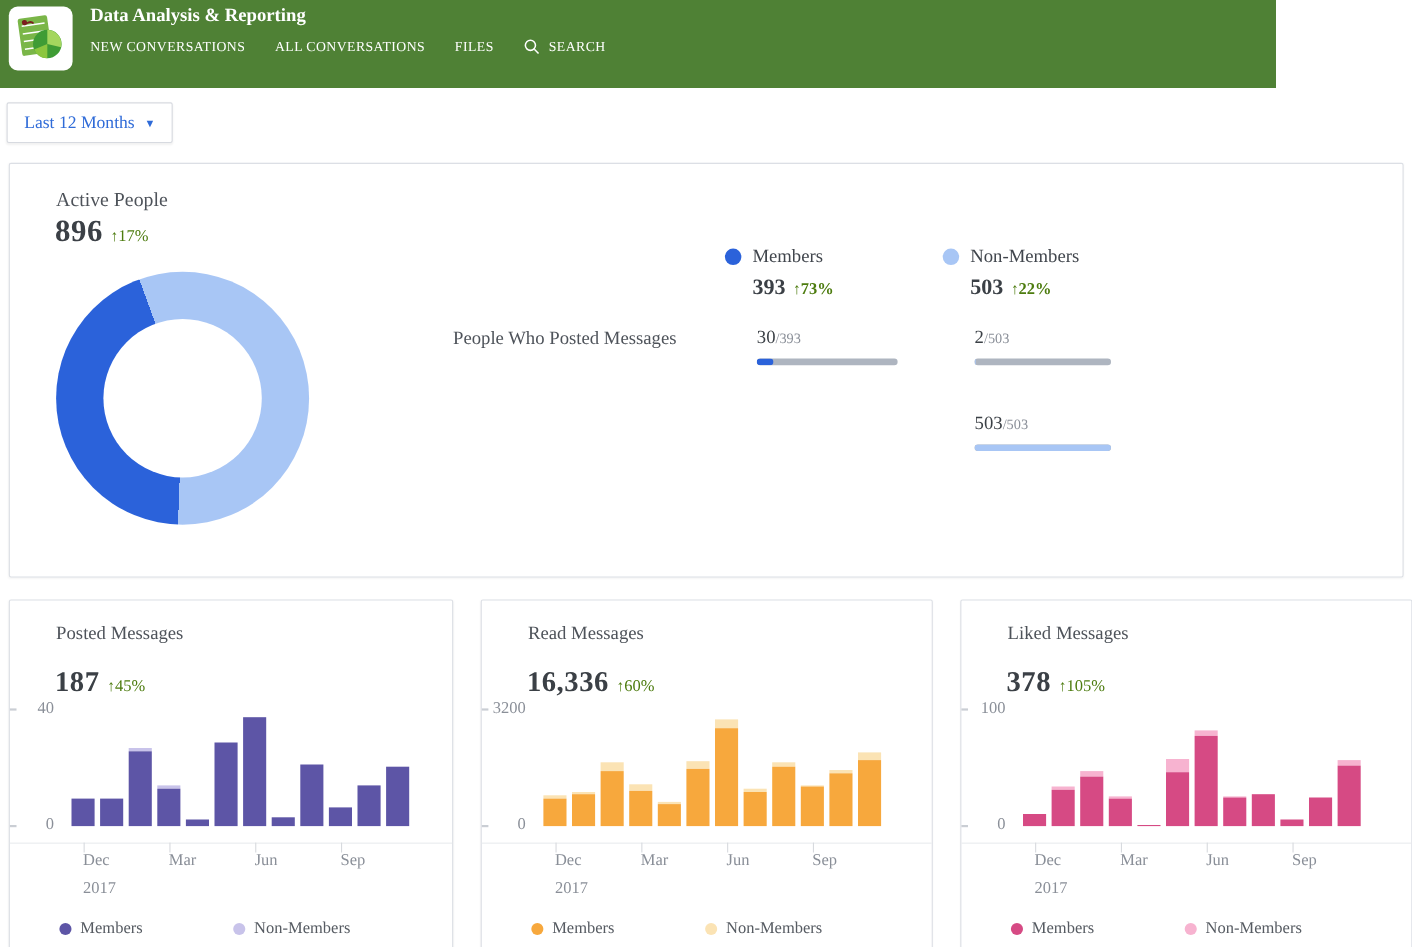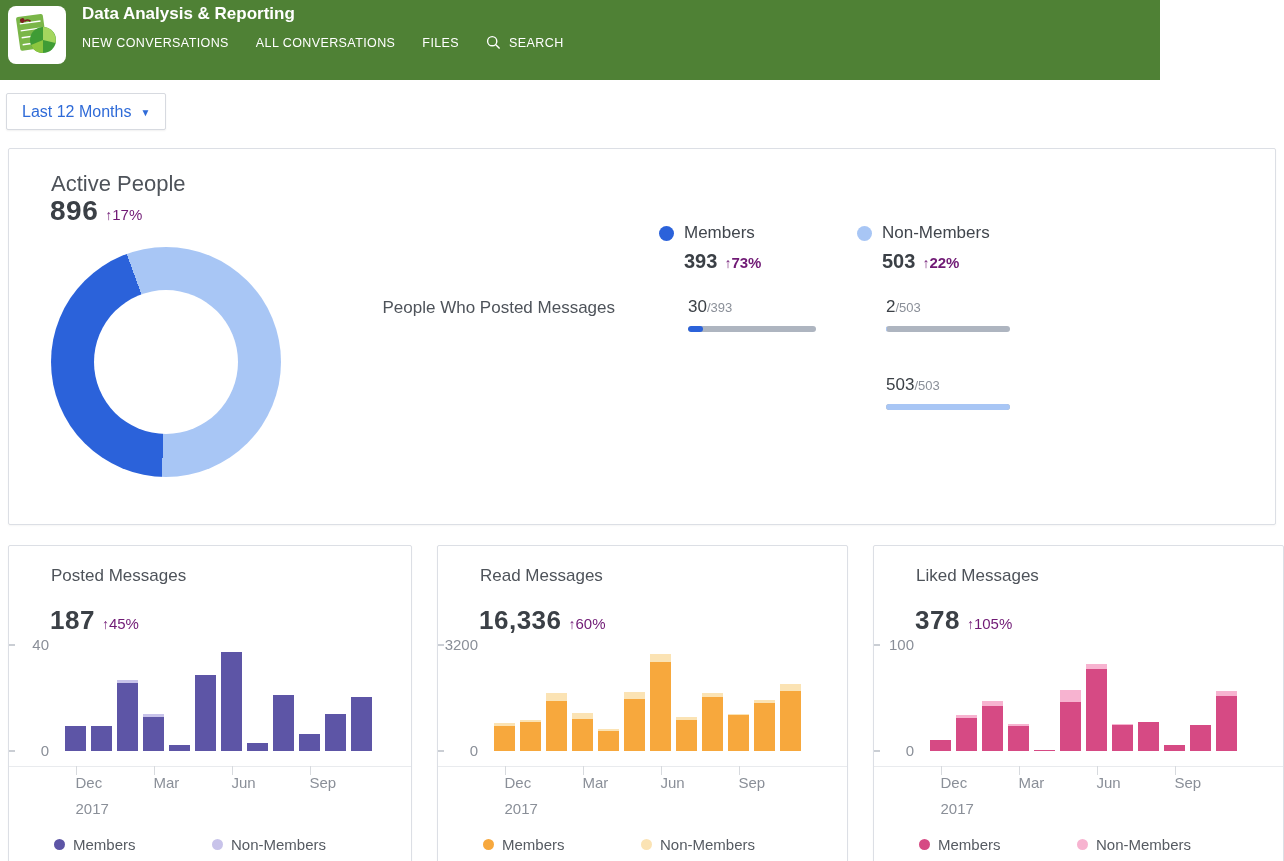--- a/index.html
+++ b/index.html
@@ -1,44 +1,44 @@
 <!DOCTYPE html>
 <html><head>
 <meta charset="utf-8">
 <style>
   * { margin:0; padding:0; box-sizing:border-box; }
   html,body { width:1284px; height:861px; overflow:hidden; background:#ffffff;
               font-family:"Liberation Sans", sans-serif; }
-  .screen { position:relative; width:1160px; height:861px; background:#fff; }
+  .screen { position:relative; width:1160px; height:861px; background:#fff;font-family:Liberation Serif, serif; }
 
   
   .appbar { position:absolute; left:0; top:0; width:100%; height:80px; background:#4f8135; }
   .logo { position:absolute; left:8px; top:6px; width:58px; height:58px; background:#fff;
           border-radius:8px; display:flex; align-items:center; justify-content:center; cursor:pointer; }
   .app-title { position:absolute; left:82px; top:3px; color:#fff; font-size:17px; font-weight:700; line-height:22px; }
   .nav { position:absolute; left:82px; top:35px; display:flex; align-items:center; gap:27px; }
   .nav-item { color:#fff; font-size:12.5px; letter-spacing:.4px; cursor:pointer; display:flex; align-items:center; gap:8px; }
 
   
   .filter { position:absolute; left:6px; top:93px; height:37px; padding:0 15px; background:#fff;
             border:1px solid #d7dae0; border-radius:2px; box-shadow:0 1px 2px rgba(0,0,0,.06);
             display:flex; align-items:center; gap:9px; color:#2f6bd8; font-size:16px; cursor:pointer; }
   .filter .caret { font-size:10px; margin-top:2px; }
 
   
   .card { position:absolute; background:#fff; border:1px solid #dcdfe5; border-radius:2px;
           box-shadow:0 1px 2px rgba(0,0,0,.04); }
   .card-title { font-size:17px; color:#4e535a; }
   .big-number { font-size:28px; font-weight:700; color:#3b4046; letter-spacing:.5px; }
-  .delta { color:#701a75; font-size:15px; margin-left:7px; white-space:nowrap; }
+  .delta { color:#4d7c0f; font-size:15px; margin-left:7px; white-space:nowrap; }
   .delta .arrow { font-weight:700; font-size:14px; }
 
   
   #active-card { left:8px; top:148px; width:1268px; height:377px; }
-  #active-card .card-title { position:absolute; left:42px; top:22px; font-size:22px; }
+  #active-card .card-title { position:absolute; left:42px; top:22px; font-size:18px; }
   #active-card .big-row { position:absolute; left:41px; top:46px; display:flex; align-items:baseline;text-align:right; }
   .donut { position:absolute; left:42px; top:98px; width:230px; height:230px; border-radius:50%; }
   .donut-hole { position:absolute; left:43px; top:43px; width:144px; height:144px; border-radius:50%; background:#fff; }
 
   .col-legend { position:absolute; top:74px; width:190px; }
   .col-legend .head { display:flex; align-items:center; gap:10px; font-size:17px; color:#41464d; }
   .col-legend .dot { width:15px; height:15px; border-radius:50%; flex:0 0 auto; }
   .col-legend .val { margin-left:25px; margin-top:7px; font-size:20px; font-weight:700; color:#3b4046; display:flex; align-items:baseline; }
   #legend-members { left:650px; }
   #legend-nonmembers { left:848px; }

